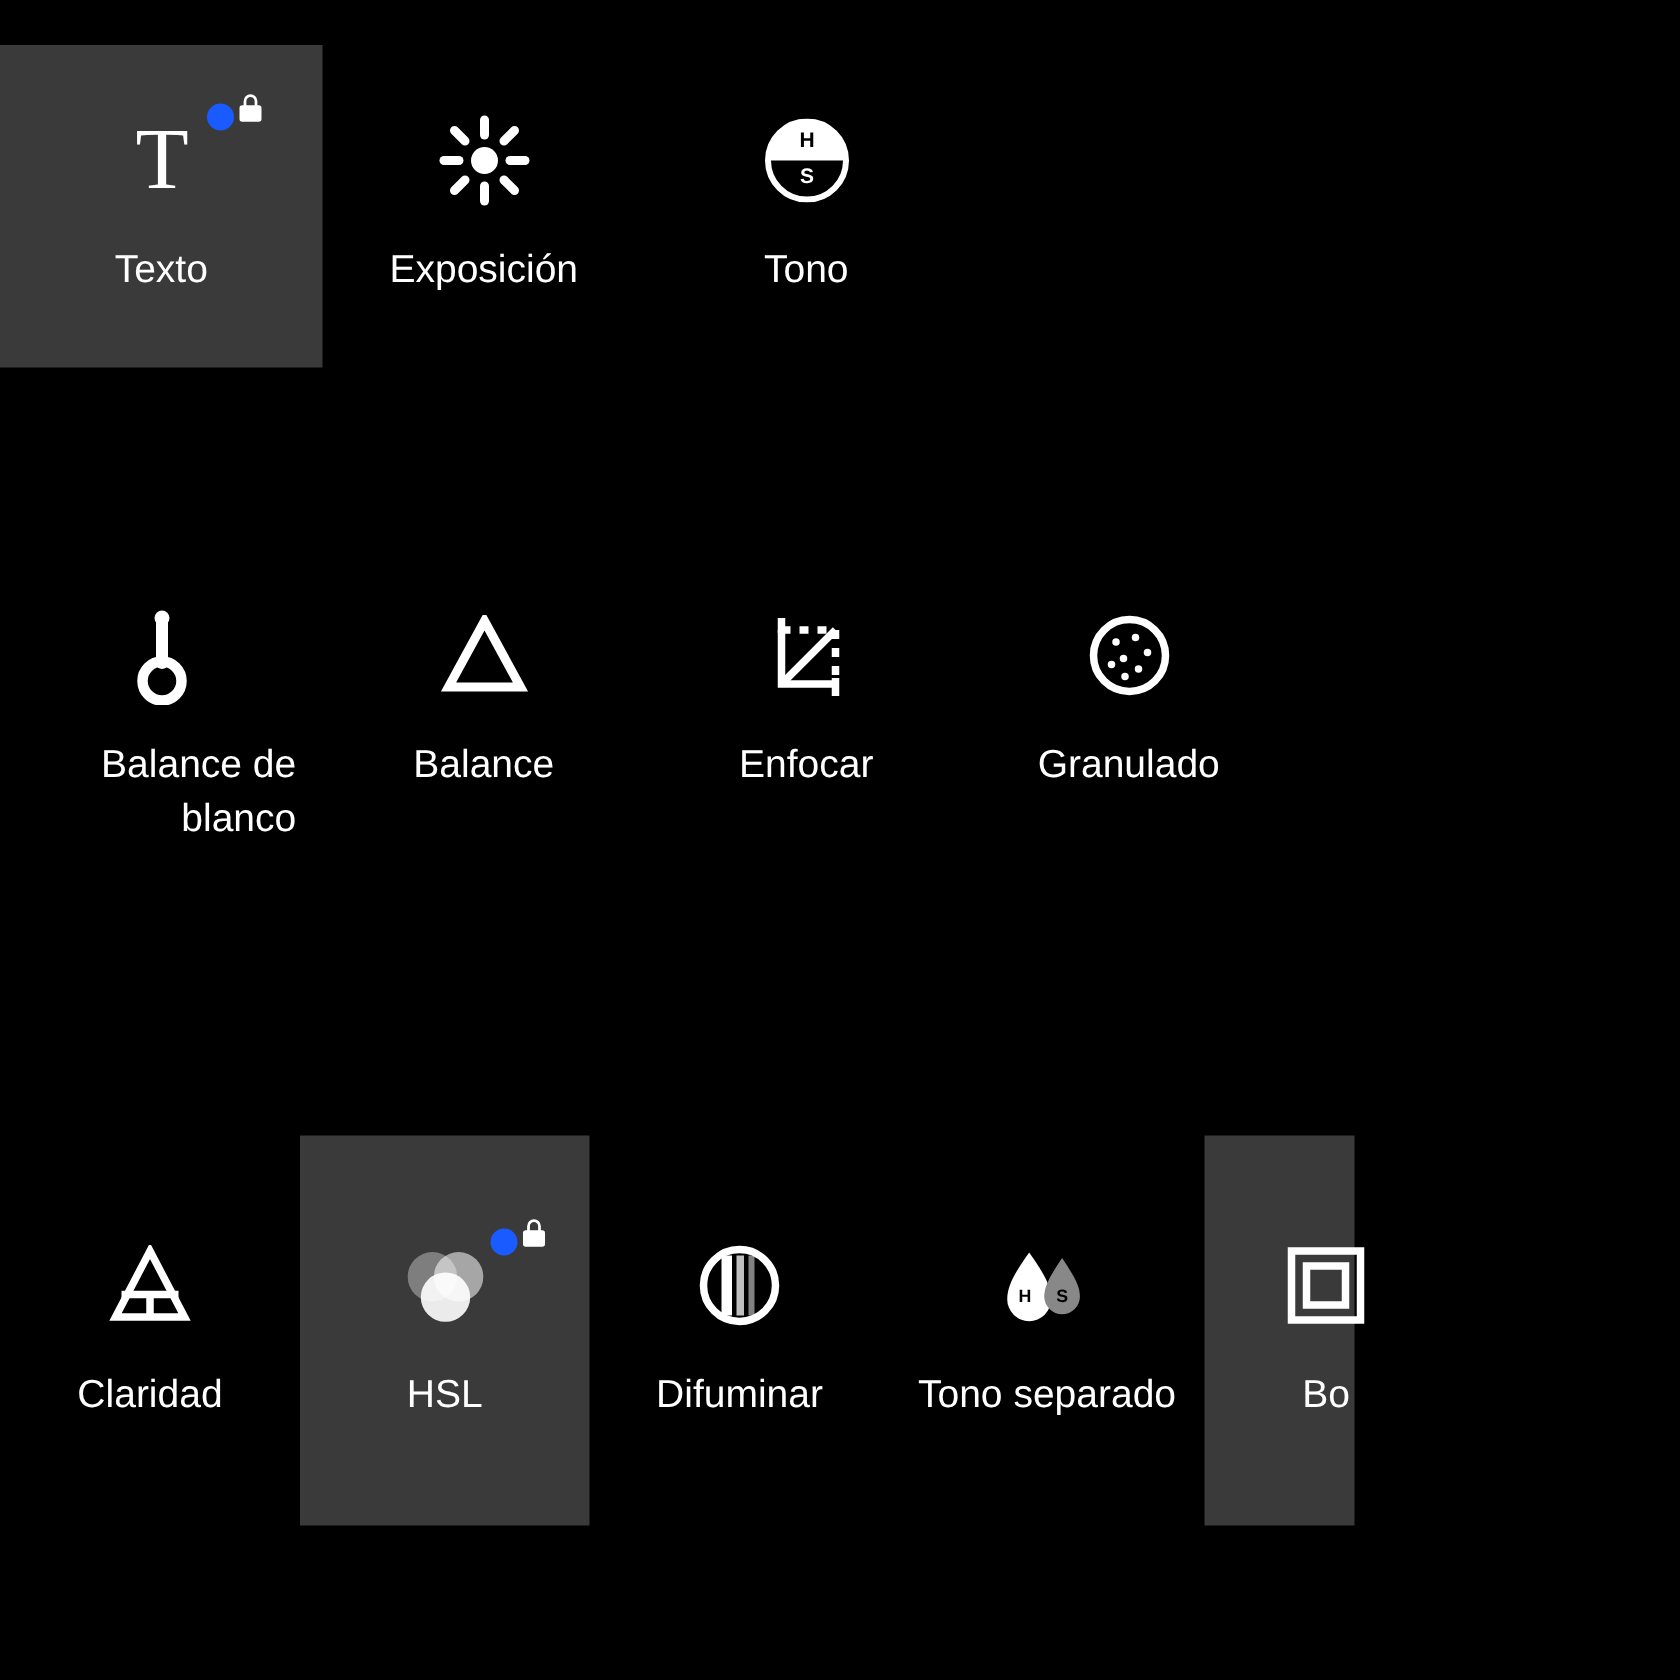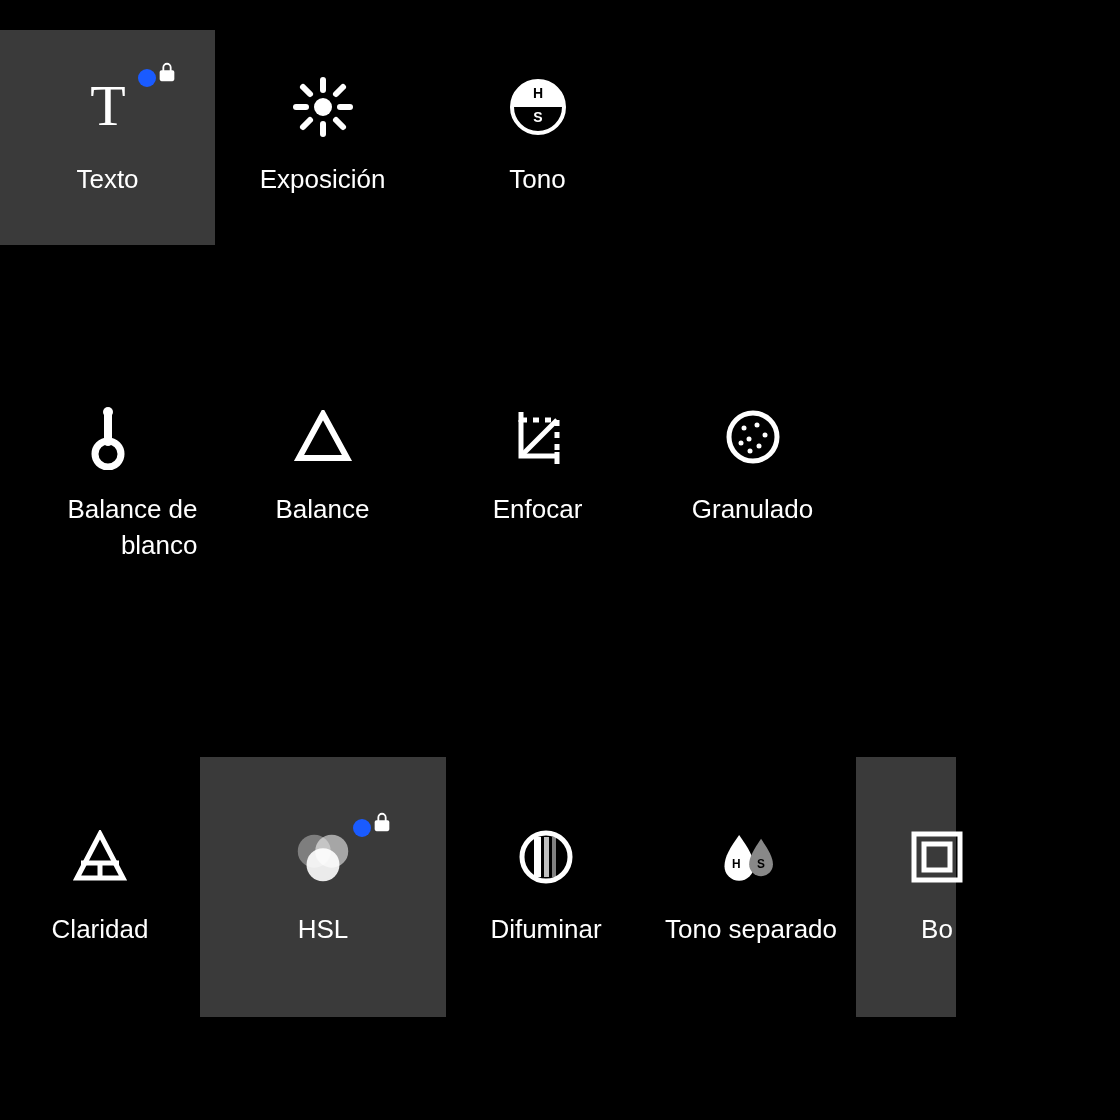--- a/index.html
+++ b/index.html
@@ -189,21 +189,21 @@
     <div class="icon-wrap">
       <svg width="58" height="54" viewBox="0 0 58 54">
         <path d="M29 4 L52 48 L6 48 Z" fill="none" stroke="#fff" stroke-width="5" stroke-linejoin="miter"></path>
         <line x1="10" y1="33" x2="48" y2="33" stroke="#fff" stroke-width="5"></line>
         <line x1="29" y1="33" x2="29" y2="48" stroke="#fff" stroke-width="5"></line>
       </svg>
     </div>
     <div class="label">Claridad</div>
   </div>
 
-  <div class="tool highlight2" style="width:246px;margin-top:-23px">
+  <div class="tool highlight2" style="width:193px;margin-top:-23px">
     <div class="icon-wrap">
       <svg width="66" height="56" viewBox="0 0 66 56">
         <circle cx="24" cy="22" r="17" fill="#fff" opacity="0.35"></circle>
         <circle cx="42" cy="22" r="17" fill="#fff" opacity="0.55"></circle>
         <circle cx="33" cy="36" r="17" fill="#fff" opacity="0.9"></circle>
       </svg>
       <div class="dot"></div>
       <div class="lock">
         <svg width="22" height="22" viewBox="0 0 24 24">
             <path fill="#fff" d="M12 2a5 5 0 0 0-5 5v3H6a2 2 0 0 0-2 2v8a2 2 0 0 0 2 2h12a2 2 0 0 0 2-2v-8a2 2 0 0 0-2-2h-1V7a5 5 0 0 0-5-5zm-3 5a3 3 0 1 1 6 0v3H9V7z"></path>

